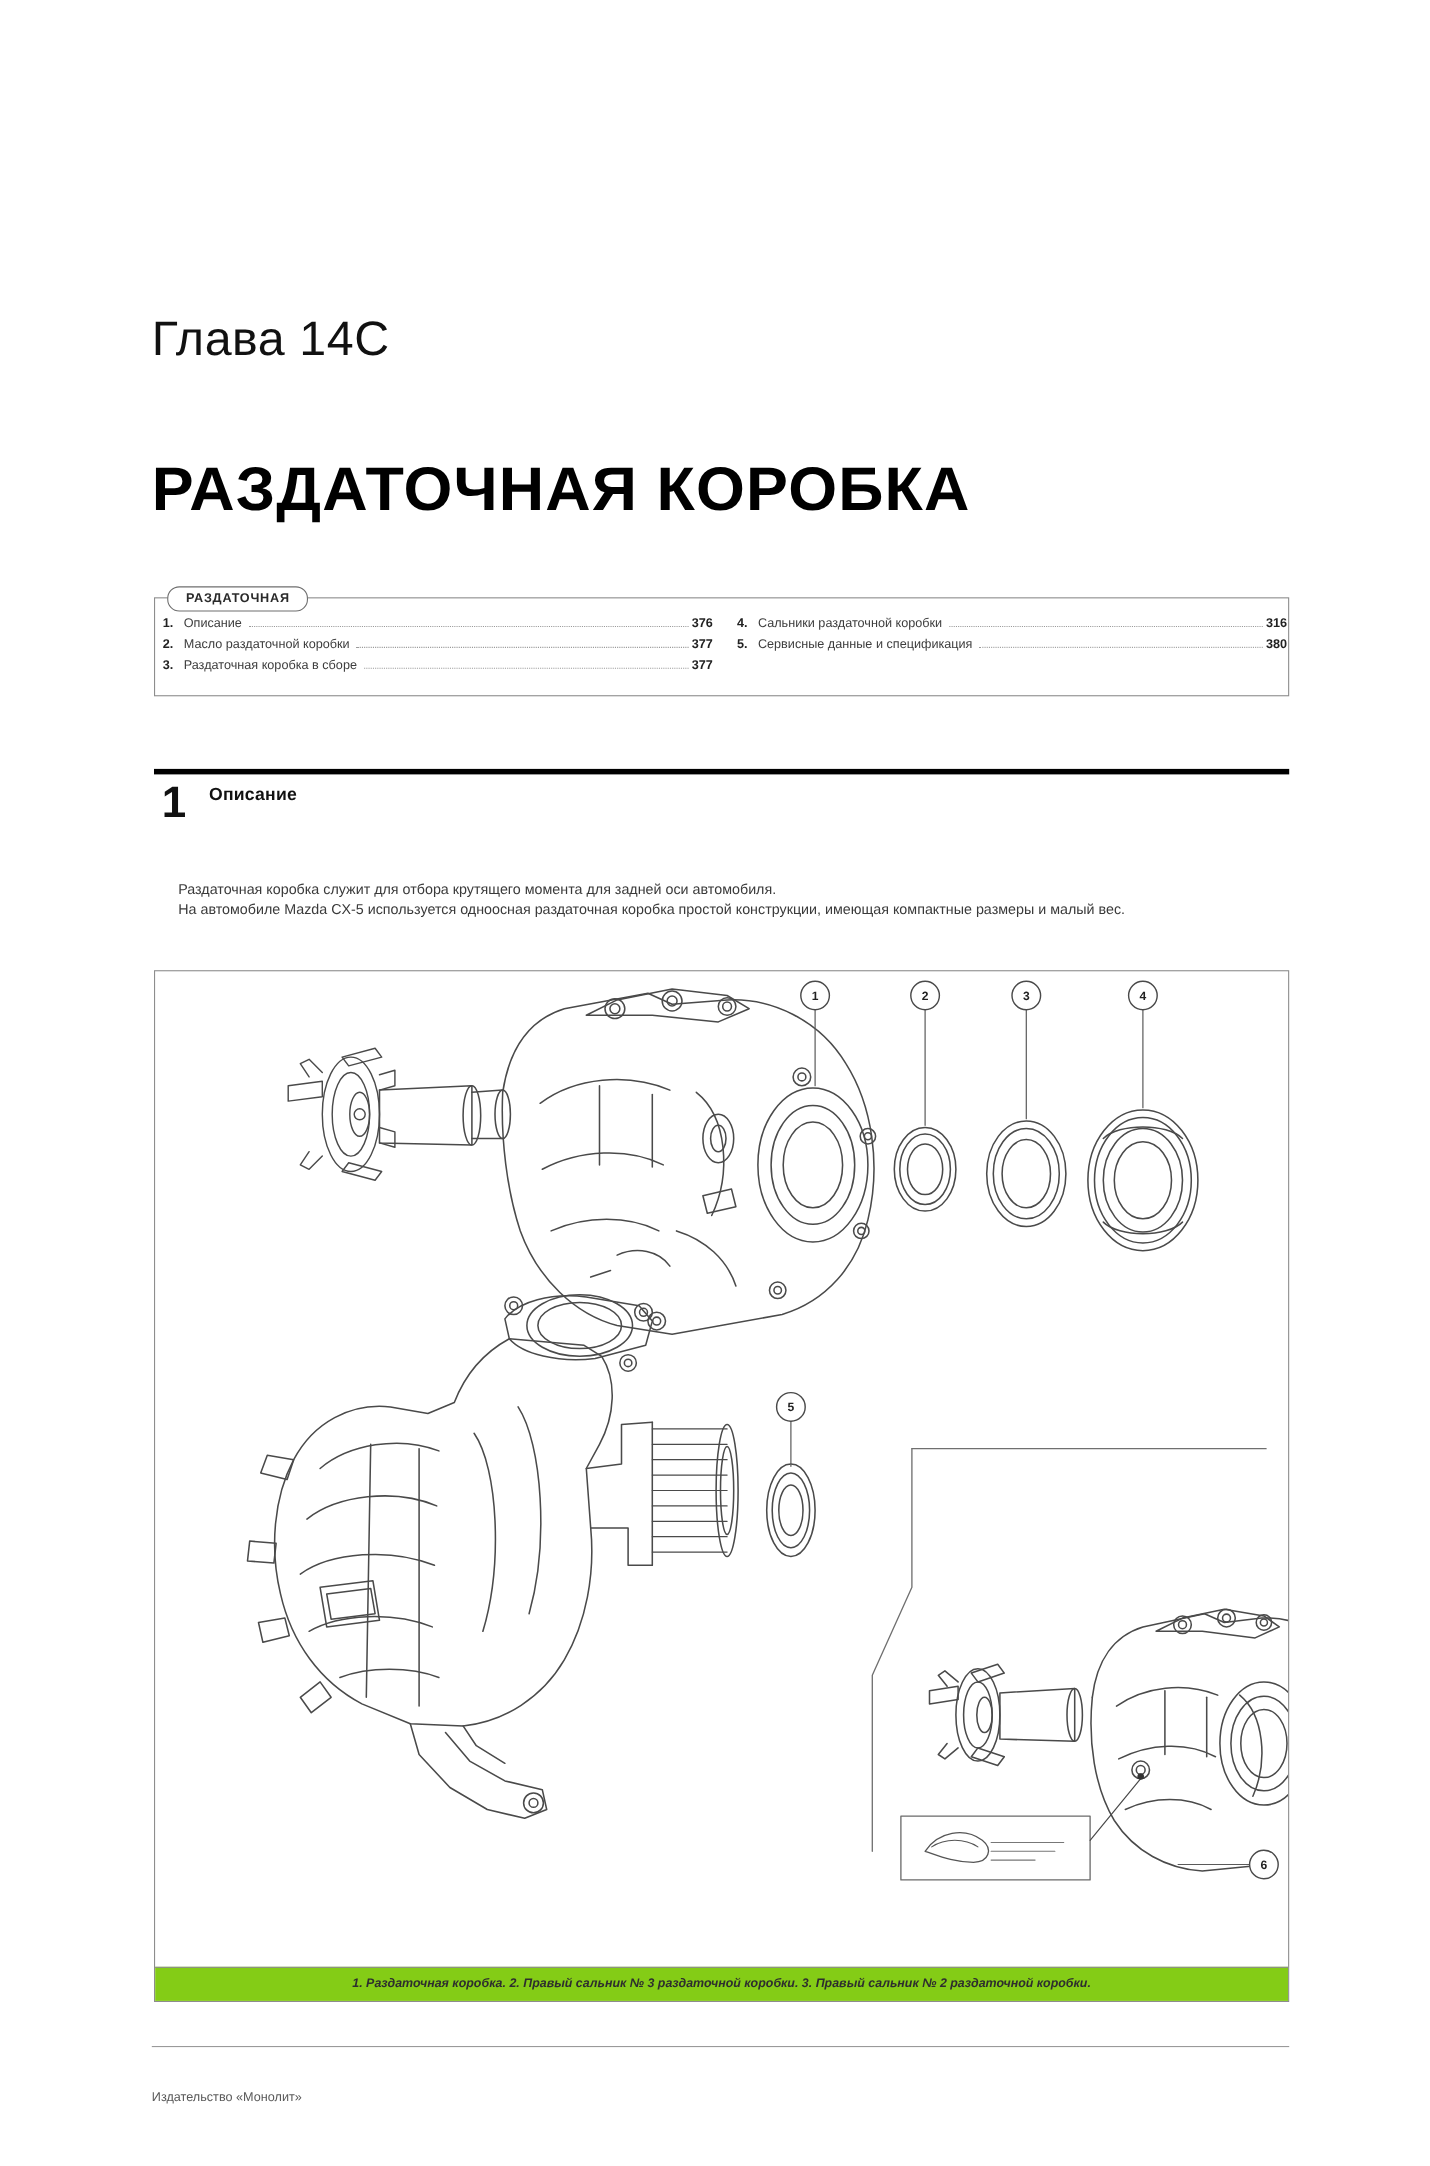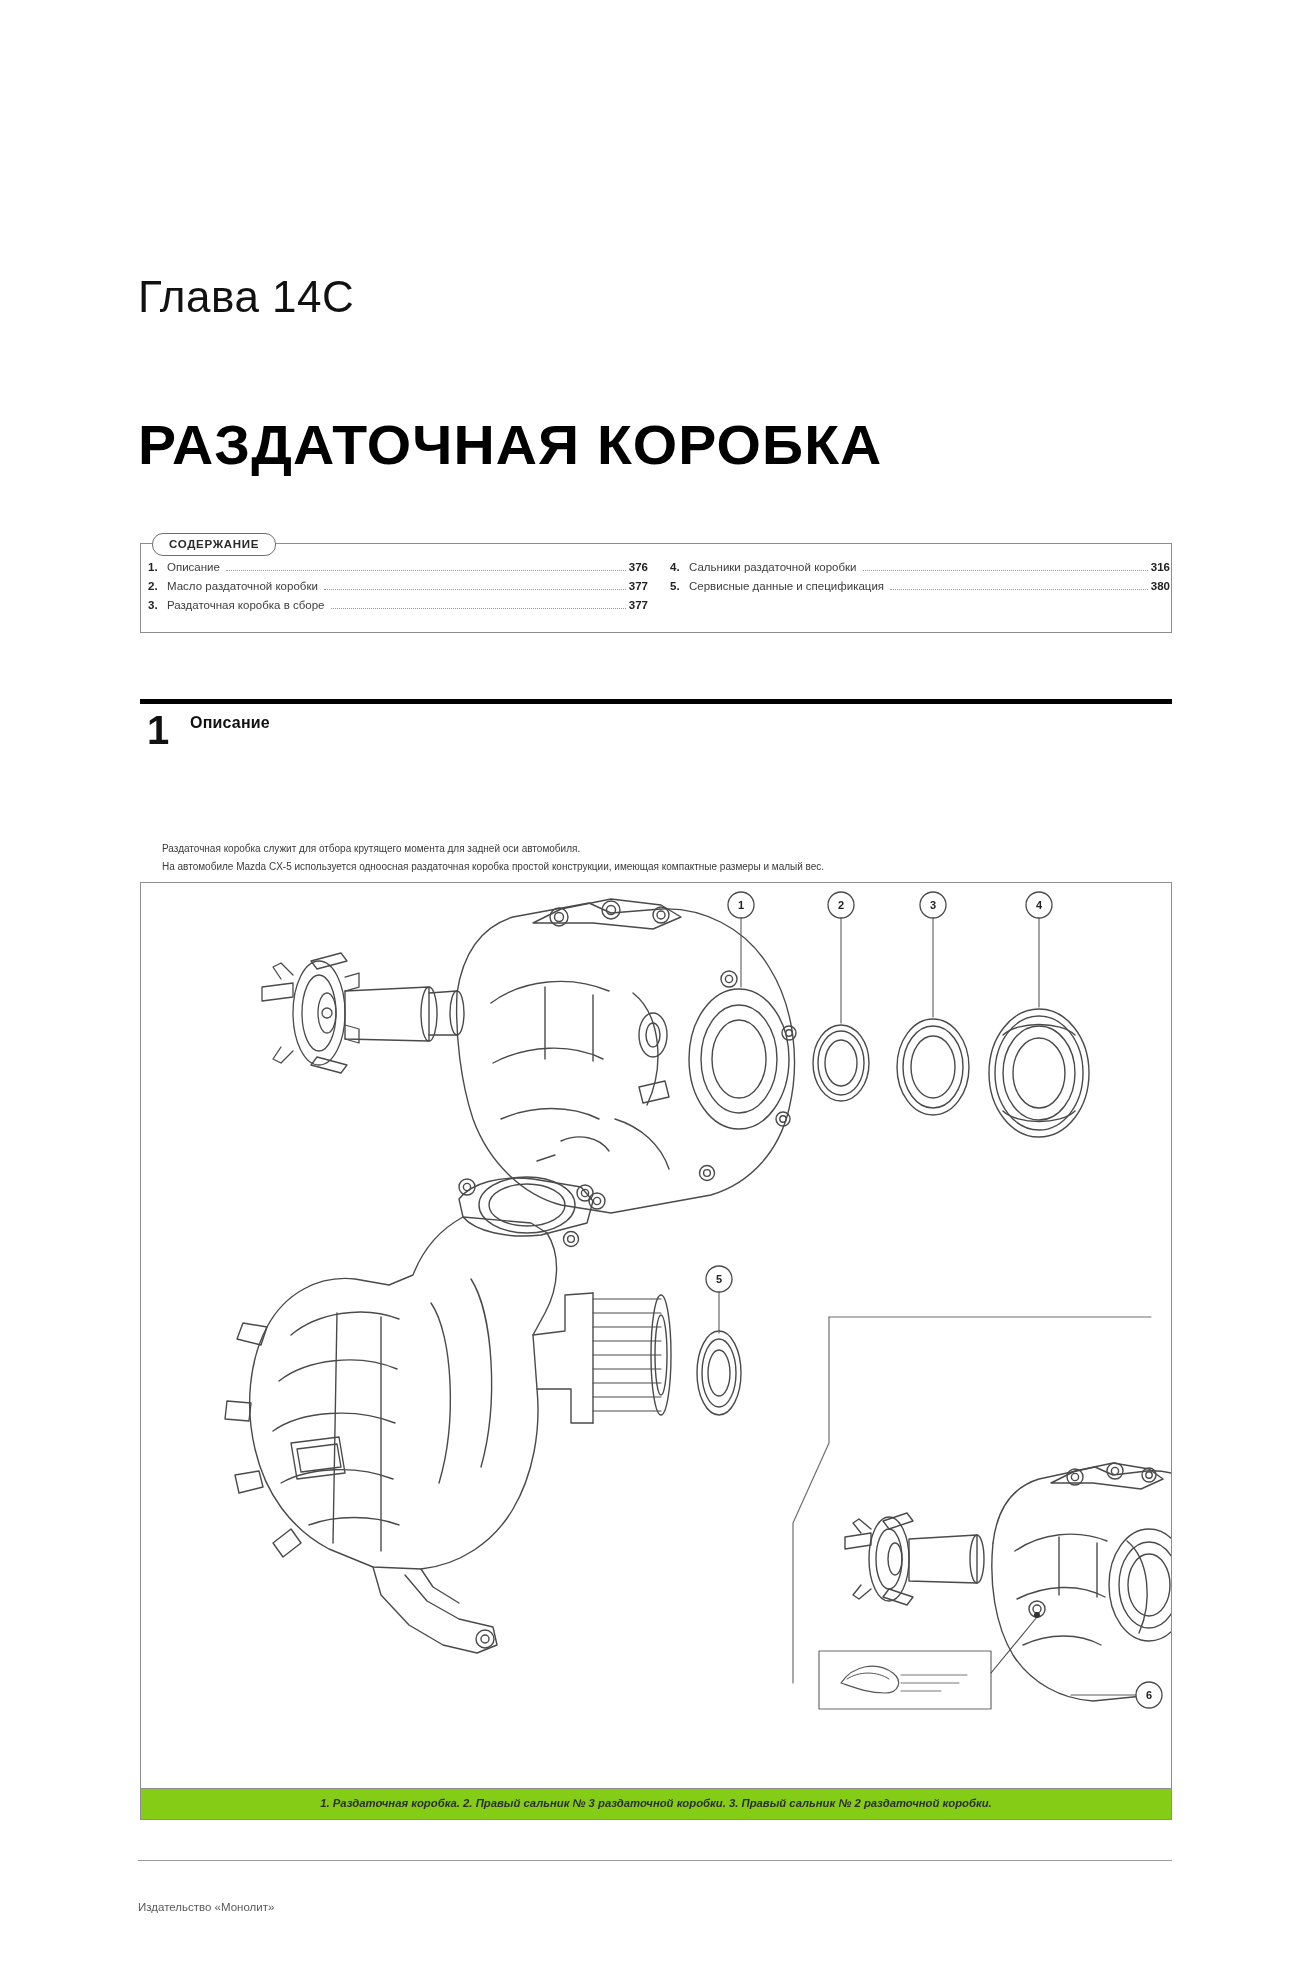--- a/index.html
+++ b/index.html
@@ -16,21 +16,21 @@
     width: 1300px;
     height: 1969px;
     background: #ffffff;
     overflow: hidden;
   }
 
   
   .chapter-line {
     position: absolute;
     left: 138px;
-    top: 272px;
+    top: 284px;
     font-size: 44px;
     font-weight: 400;
     letter-spacing: 0.5px;
     color: #111;
     white-space: nowrap;
   }
 
   
   .main-title {
     position: absolute;
@@ -150,23 +150,23 @@
     font-size: 16px;
     font-weight: 700;
     color: #111;
     letter-spacing: 0.2px;
   }
 
   
   .body-text {
     position: absolute;
     left: 140px;
-    top: 840px;
+    top: 800px;
     width: 1044px;
-    font-size: 10px;
+    font-size: 13px;
     line-height: 17.5px;
     color: #3a3a3a;
     text-align: justify;
   }
   .body-text p {
     margin: 0;
     text-indent: 22px;
   }
 
   
@@ -236,21 +236,21 @@
 </head>
 <body>
 
 <div id="page">
 
   <div class="chapter-line">Глава 14С</div>
 
   <div class="main-title">РАЗДАТОЧНАЯ КОРОБКА</div>
 
   <div class="toc-box"></div>
-  <div class="toc-tab">СОДЕРЖАНИЕ</div>
+  <div class="toc-tab">РАЗДАТОЧНАЯ</div>
 
   <div class="toc-cols">
 
     <div class="toc-col">
       <div class="toc-row">
         <span class="toc-num">1.</span>
         <span class="toc-label">Описание</span>
         <span class="toc-dots"></span>
         <span class="toc-page">376</span>
       </div>

